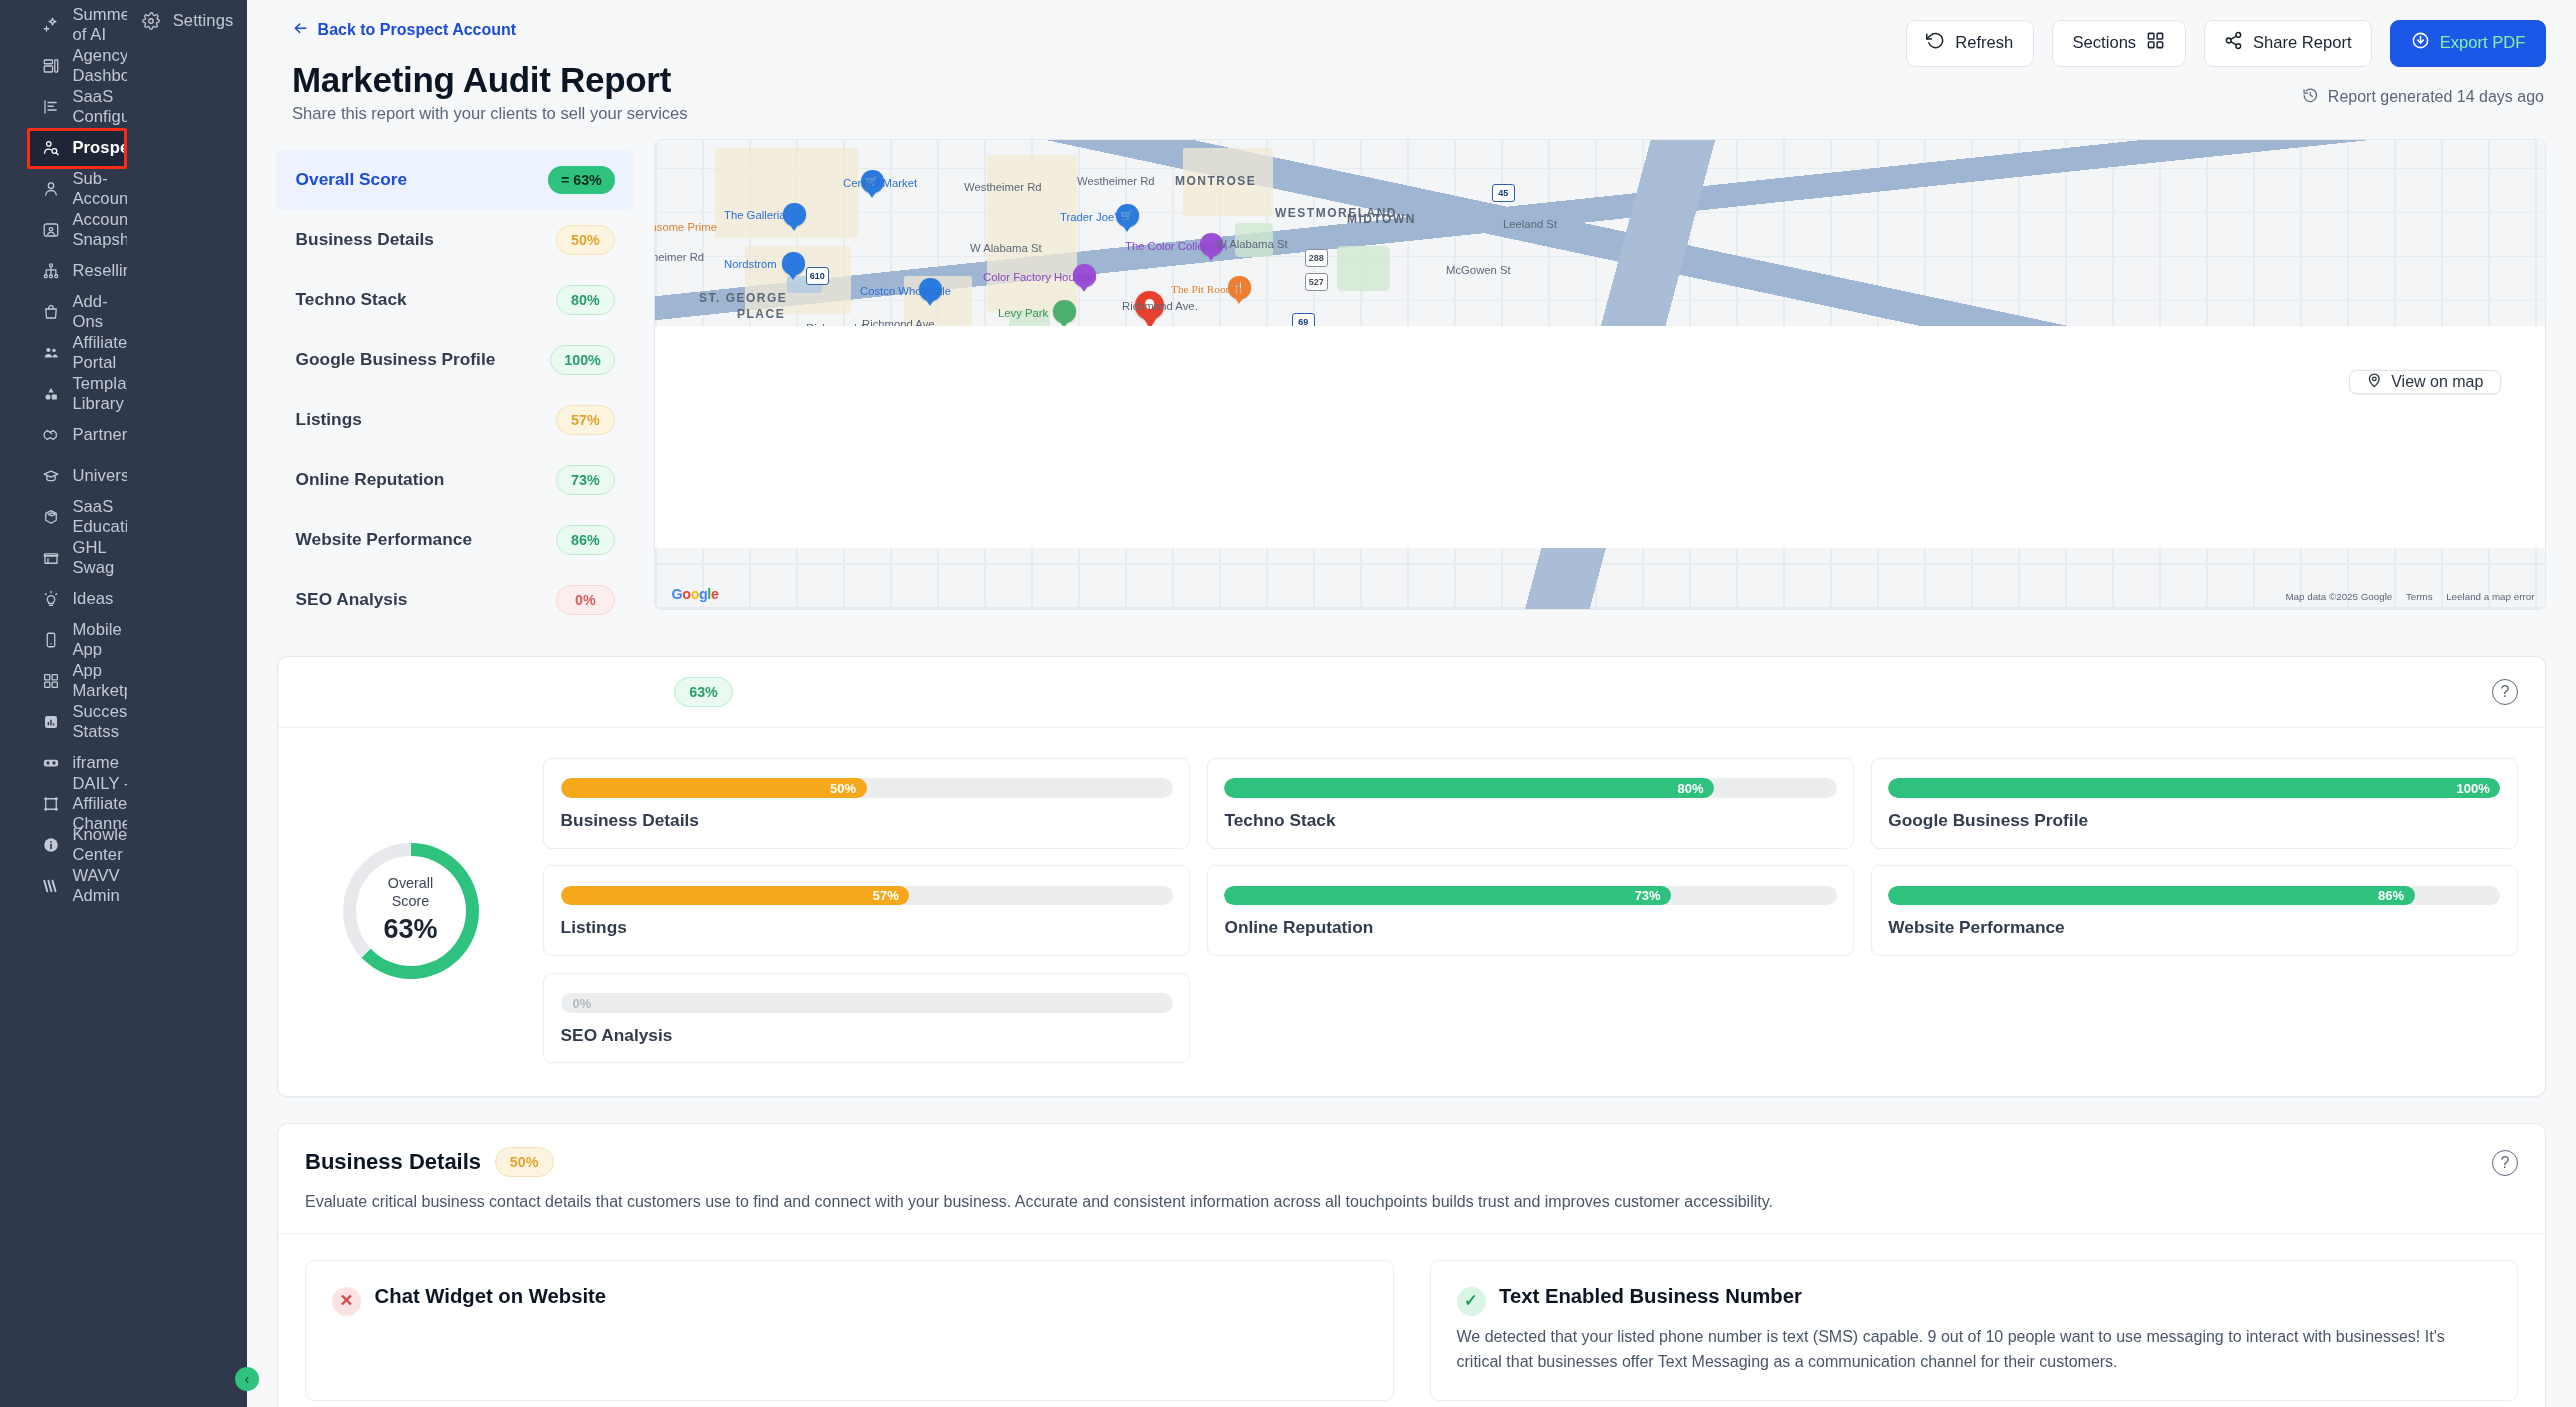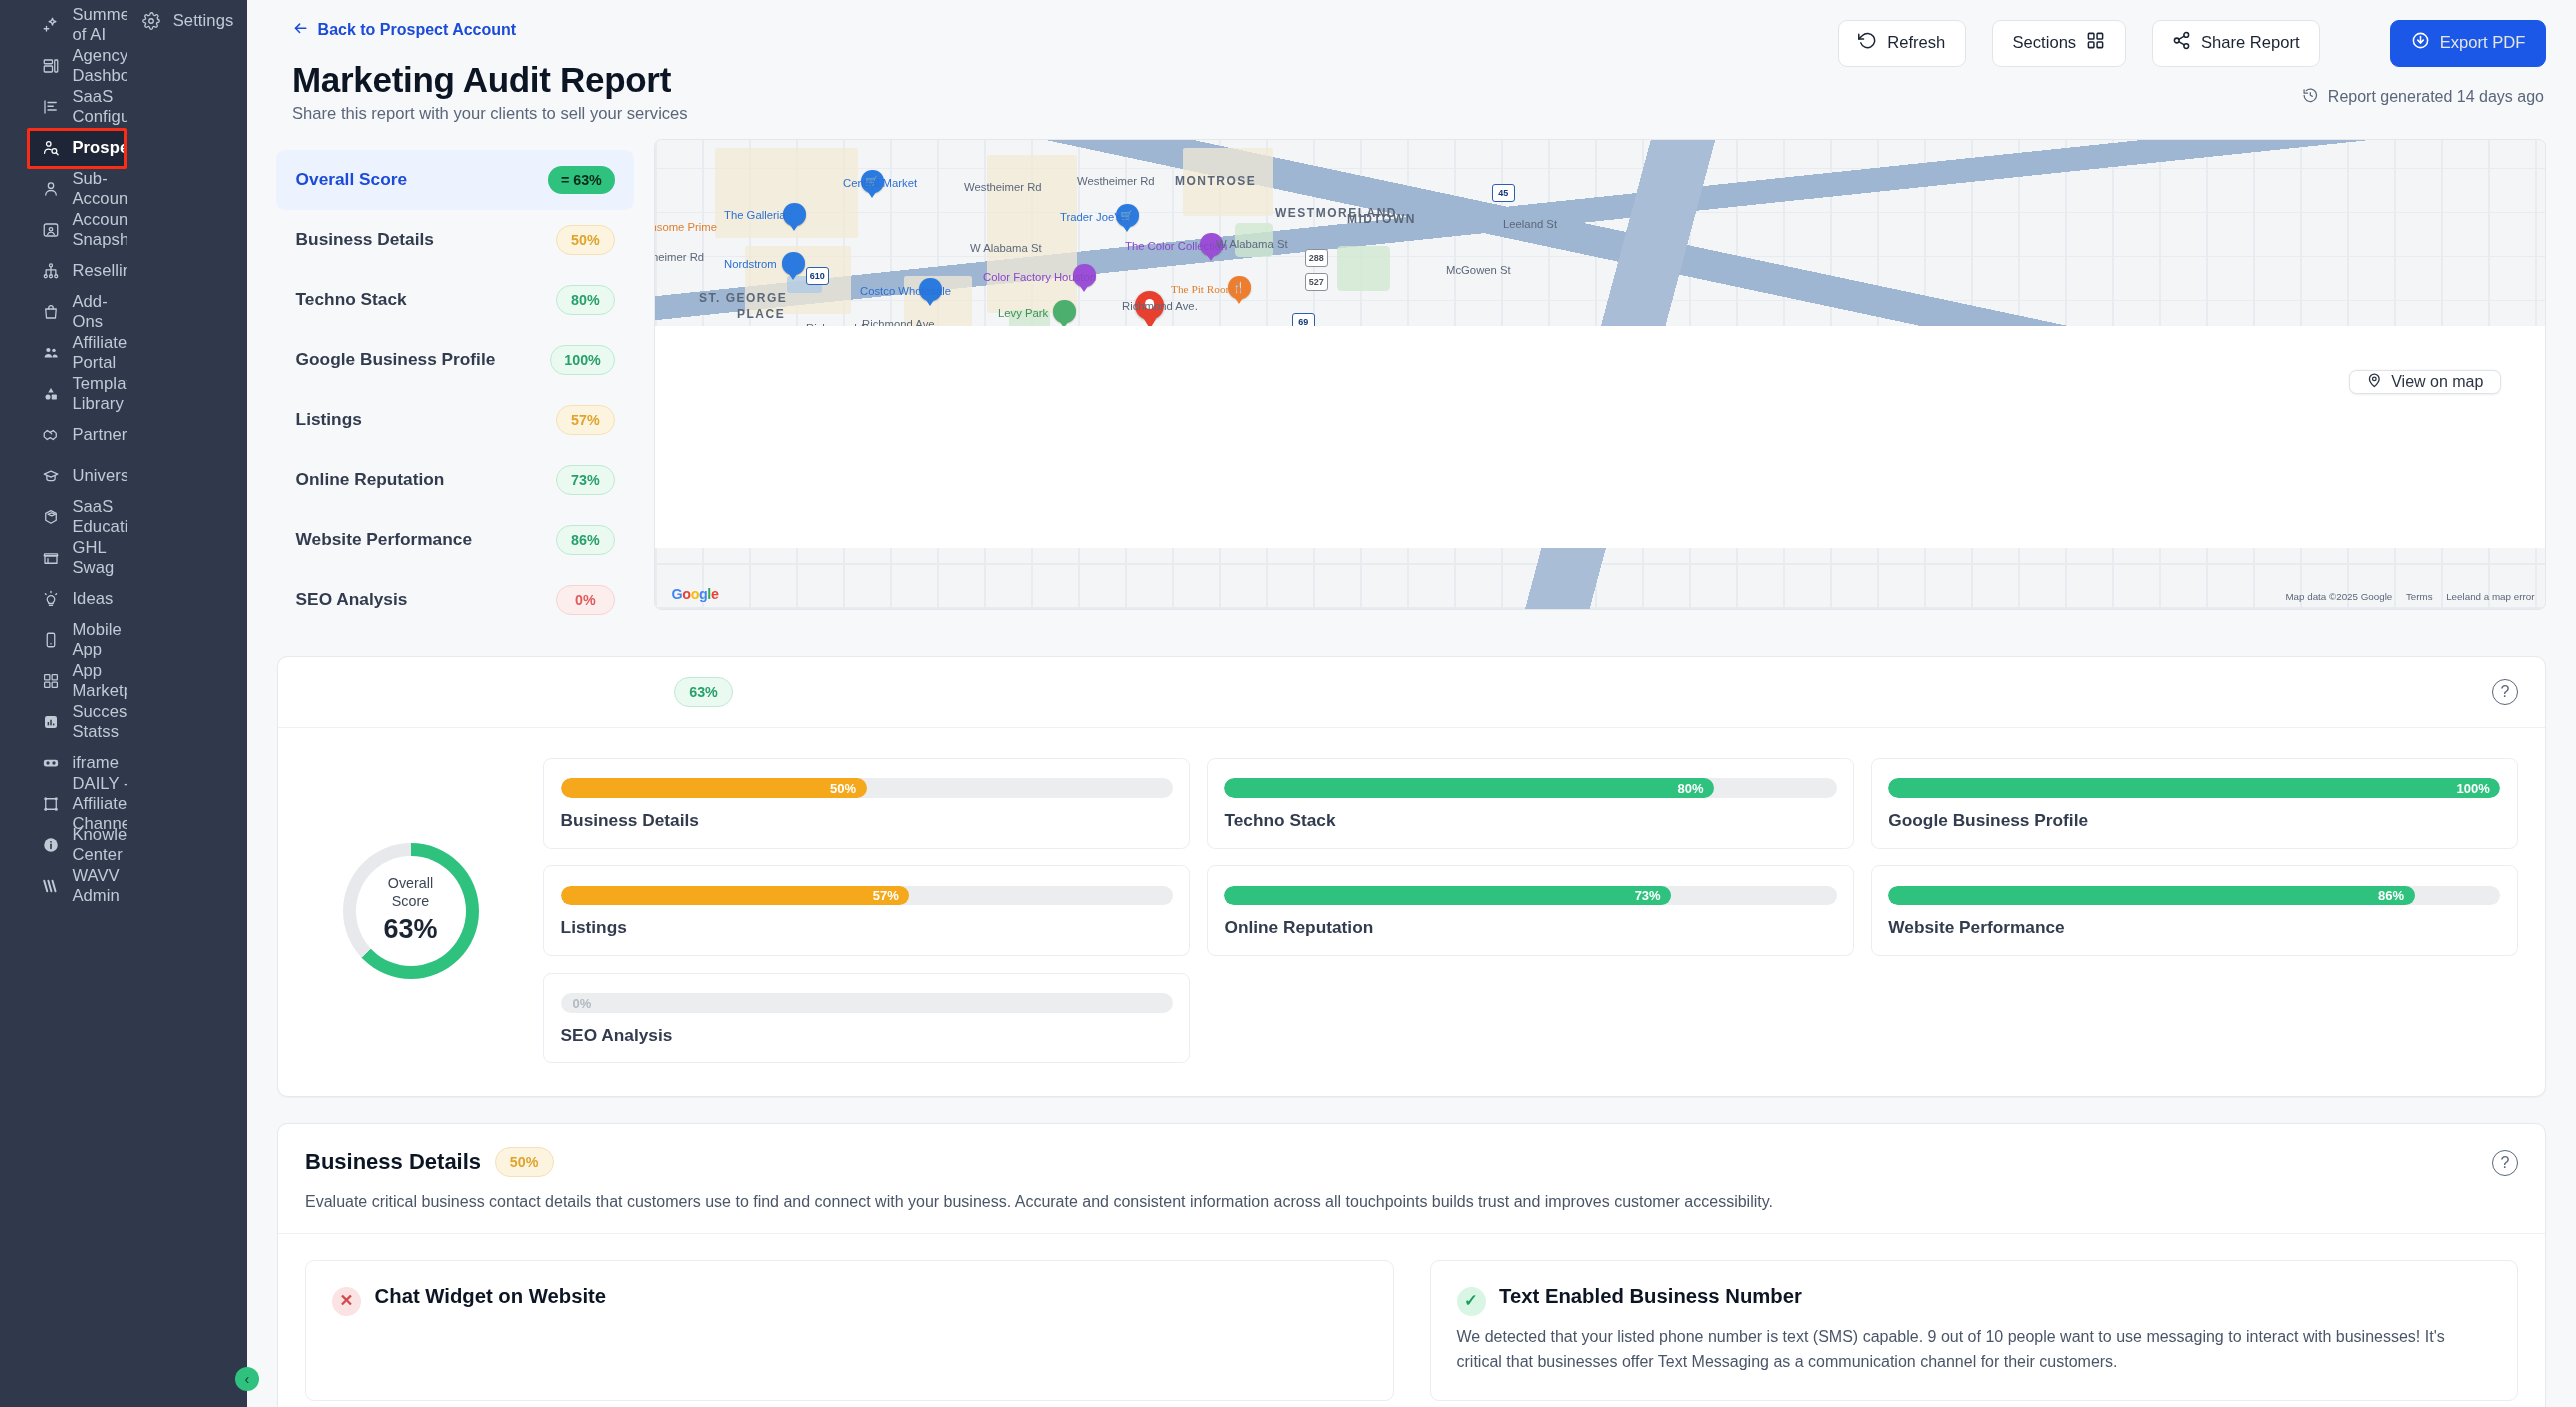--- a/index.html
+++ b/index.html
@@ -58,29 +58,29 @@
 
   .topbar { padding:19.6px 30px 0 45px; position:relative; }
   .back-link {
     display:inline-flex; align-items:center; gap:9px;
     color:#1b4bd8; font-size:16px; font-weight:bold; cursor:pointer;
   }
   .back-link svg{ width:16.6px;height:16.6px; stroke:#1b4bd8; fill:none; stroke-width:2.2; stroke-linecap:round; stroke-linejoin:round;}
   h1.page-title { font-size:35px; font-weight:bold; margin:19.6px 0 4.5px; color:#0c1524; letter-spacing:-0.3px; }
   .page-sub { font-size:16.6px; color:#5a6679; }
 
-  .actions { position:absolute; right:30px; top:19.6px; display:flex; gap:26px; align-items:center; }
+  .actions { position:absolute; right:30px; top:19.6px; display:flex; gap:18px; align-items:center; }
   .btn {
     display:inline-flex; align-items:center; gap:9.8px;
     height:47px; padding:0 19.6px; border-radius:9px;
     background:#fff; border:0.8px solid #e1e5eb; color:#1b2433;
     font-size:16.6px; cursor:pointer; white-space:nowrap;
   }
   .btn svg{ width:19px;height:19px; stroke:#1b2433; fill:none; stroke-width:1.9; stroke-linecap:round; stroke-linejoin:round; }
-  .btn.primary{ background:#1b58e8; border-color:#1b58e8; color:#e5e5e5;margin-left:44px; }
+  .btn.primary{ background:#1b58e8; border-color:#1b58e8; color:#86efac; }
   .btn.primary svg{ stroke:#fff; }
   .gen-note {
     position:absolute; right:32px; top:87px;
     display:flex; align-items:center; gap:9px;
     color:#5a6679; font-size:16px;
   }
   .gen-note svg{ width:16.6px;height:16.6px;stroke:#5a6679;fill:none;stroke-width:1.8;stroke-linecap:round;stroke-linejoin:round;}
 
   
   .overview { display:flex; padding:0 30px 0 0; margin-top:15px; }

